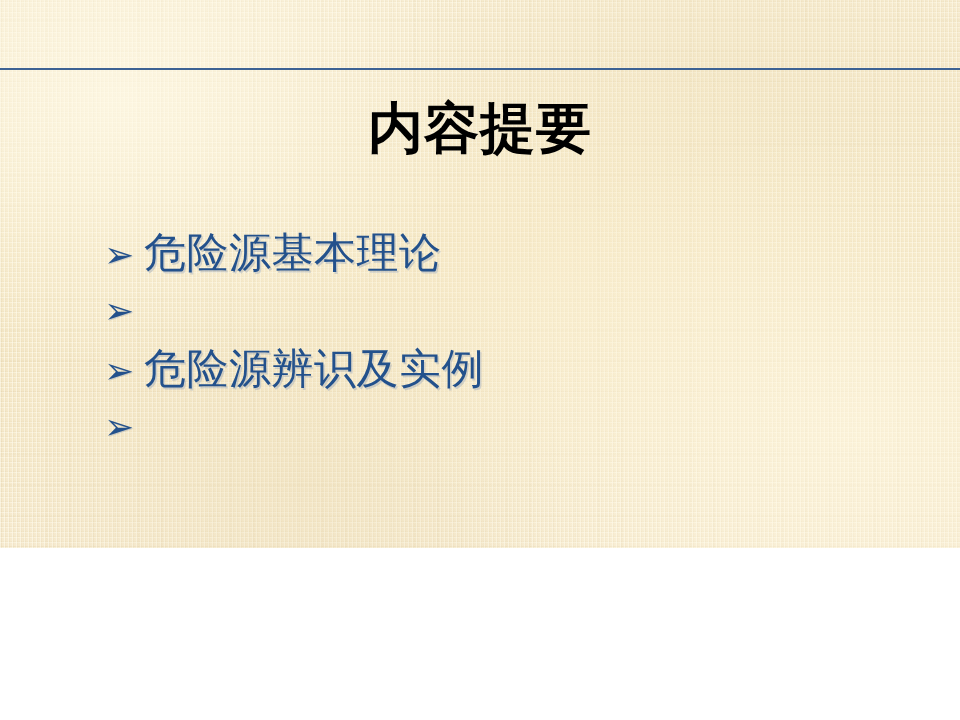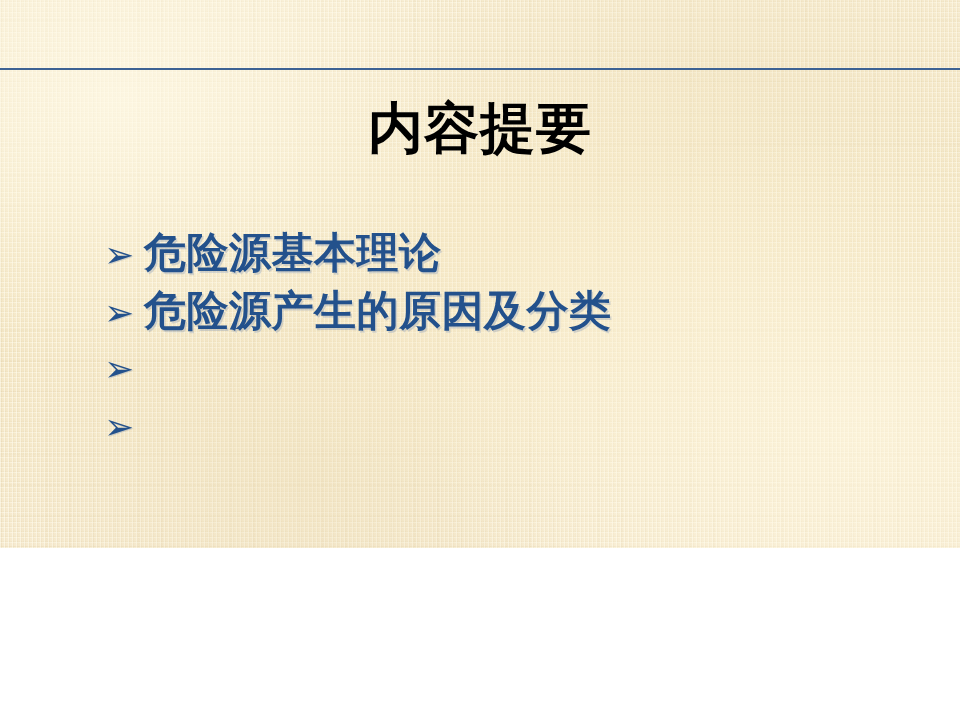--- a/index.html
+++ b/index.html
@@ -103,21 +103,21 @@
     line-height: 58px;
     color: #23518c;
     font-family: "DejaVu Sans", sans-serif;
     text-shadow: 1px 1px 0 rgba(120,140,170,0.30);
   }
 
   .bullet-text {
     flex: 0 0 auto;
     font-size: 42px;
     line-height: 58px;
-    font-weight: bold;
+    font-weight: normal;
     color: #23518c;
     letter-spacing: 0.5px;
     text-shadow: 1.5px 1.5px 0 rgba(130,150,180,0.33);
   }
 
   
   .page-number {
     position: absolute;
     left: 872px;
     top: 676px;
@@ -139,25 +139,25 @@
 
   <div class="body-list">
 
     <div class="bullet-row">
       <span class="bullet-marker">➢</span>
       <span class="bullet-text">危险源基本理论</span>
     </div>
 
     <div class="bullet-row">
       <span class="bullet-marker">➢</span>
-      <span class="bullet-text">危险源产生的原因及分类</span>
     </div>
 
     <div class="bullet-row">
       <span class="bullet-marker">➢</span>
+      <span class="bullet-text">危险源辨识及实例</span>
     </div>
 
     <div class="bullet-row">
       <span class="bullet-marker">➢</span>
     </div>
 
   </div>
 
   <div class="page-number">3</div>
 

